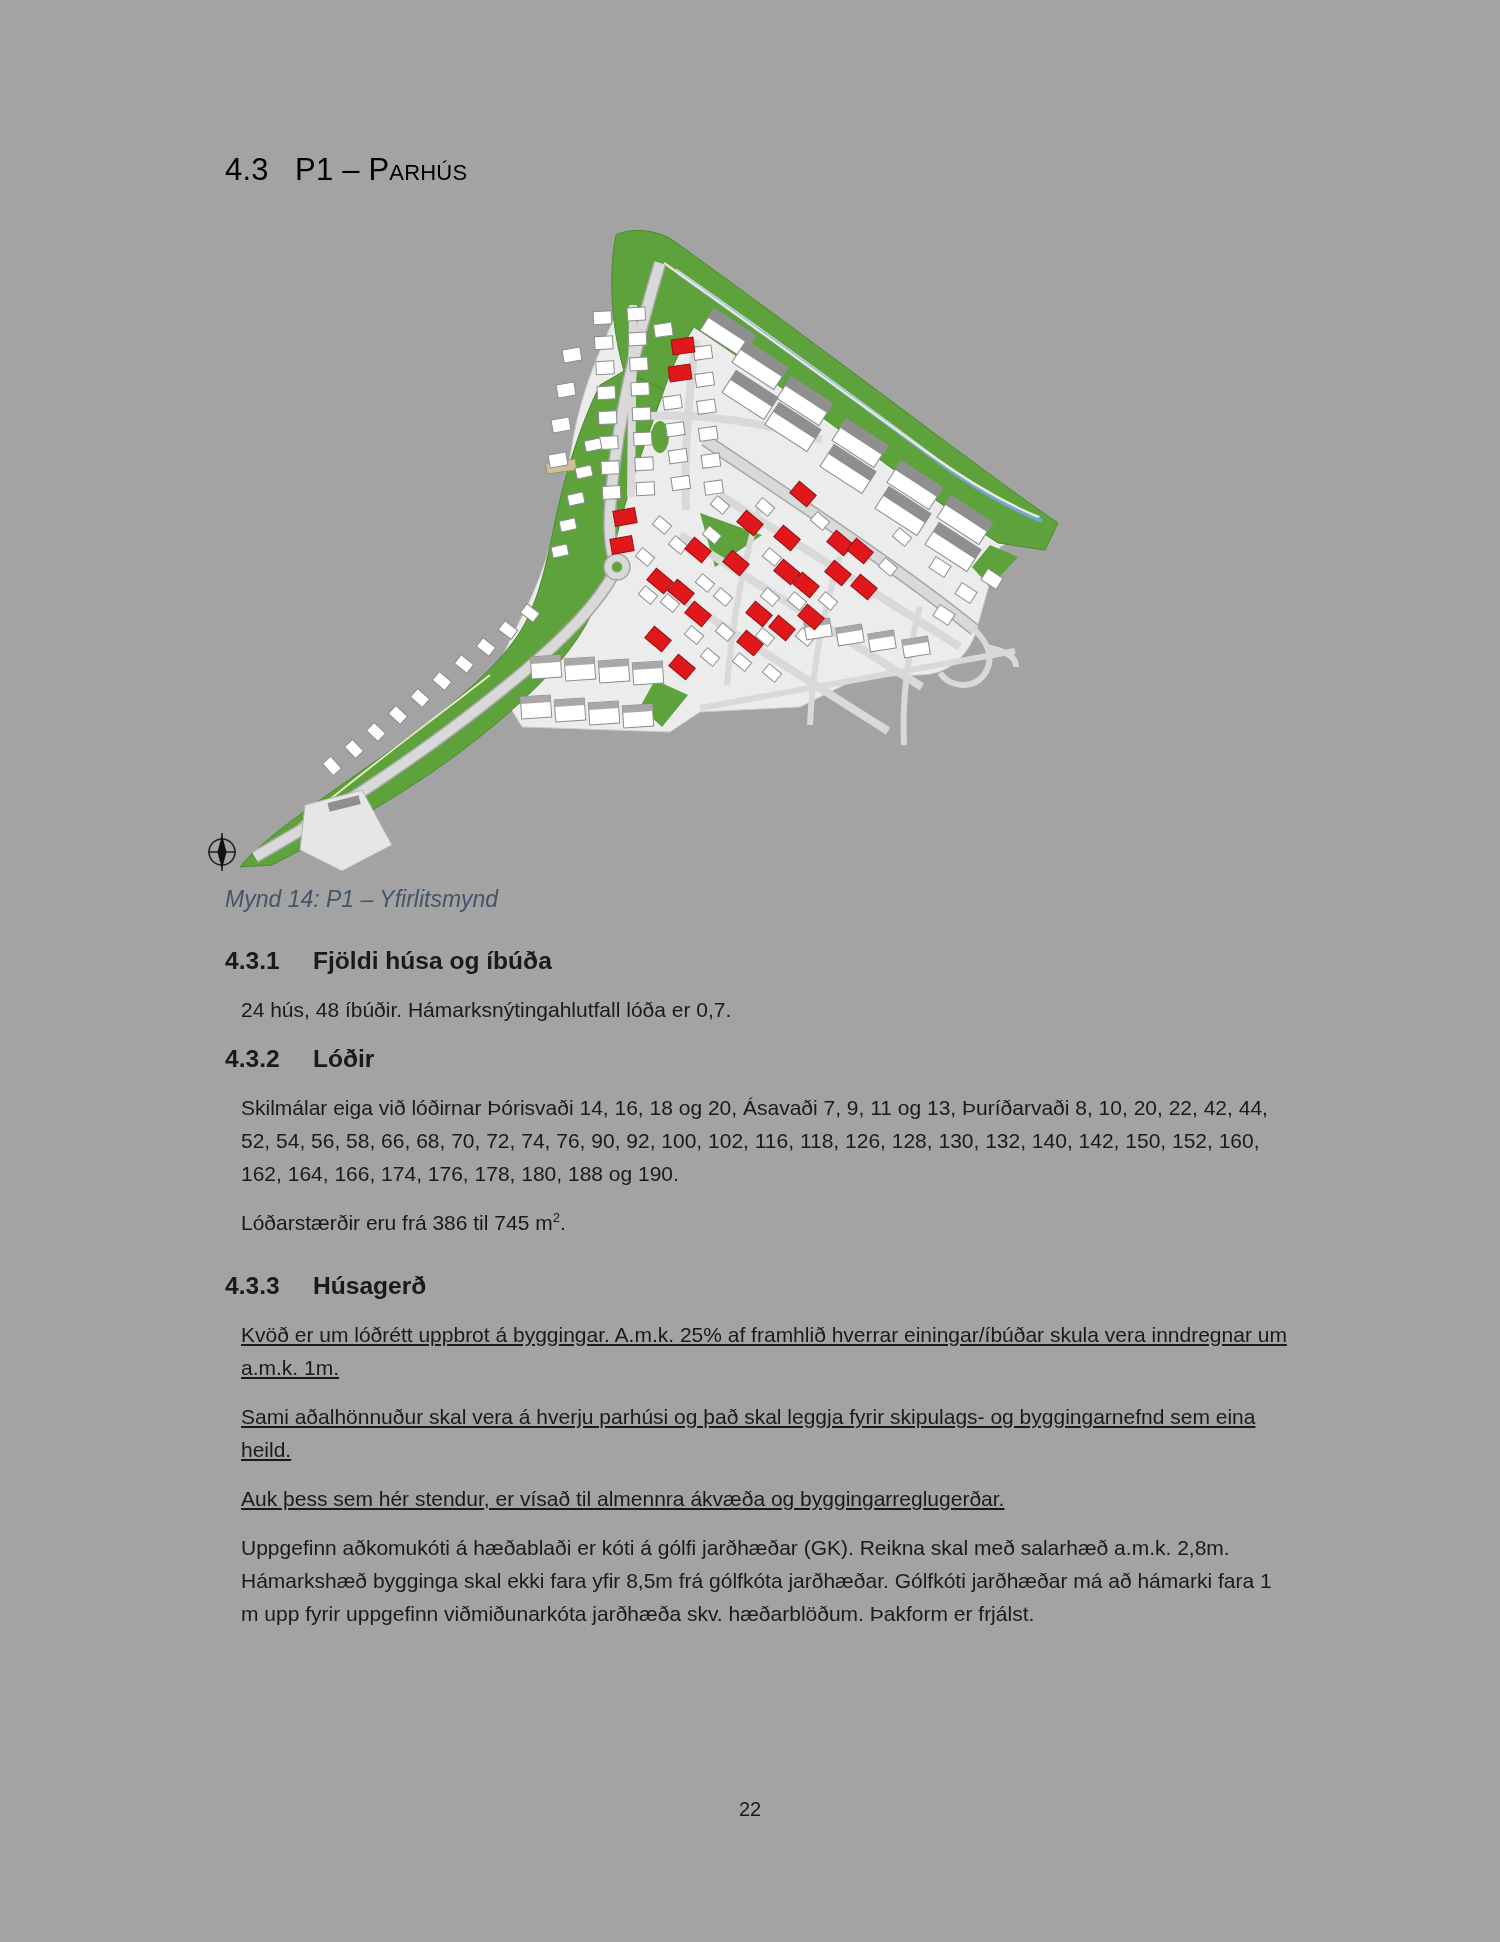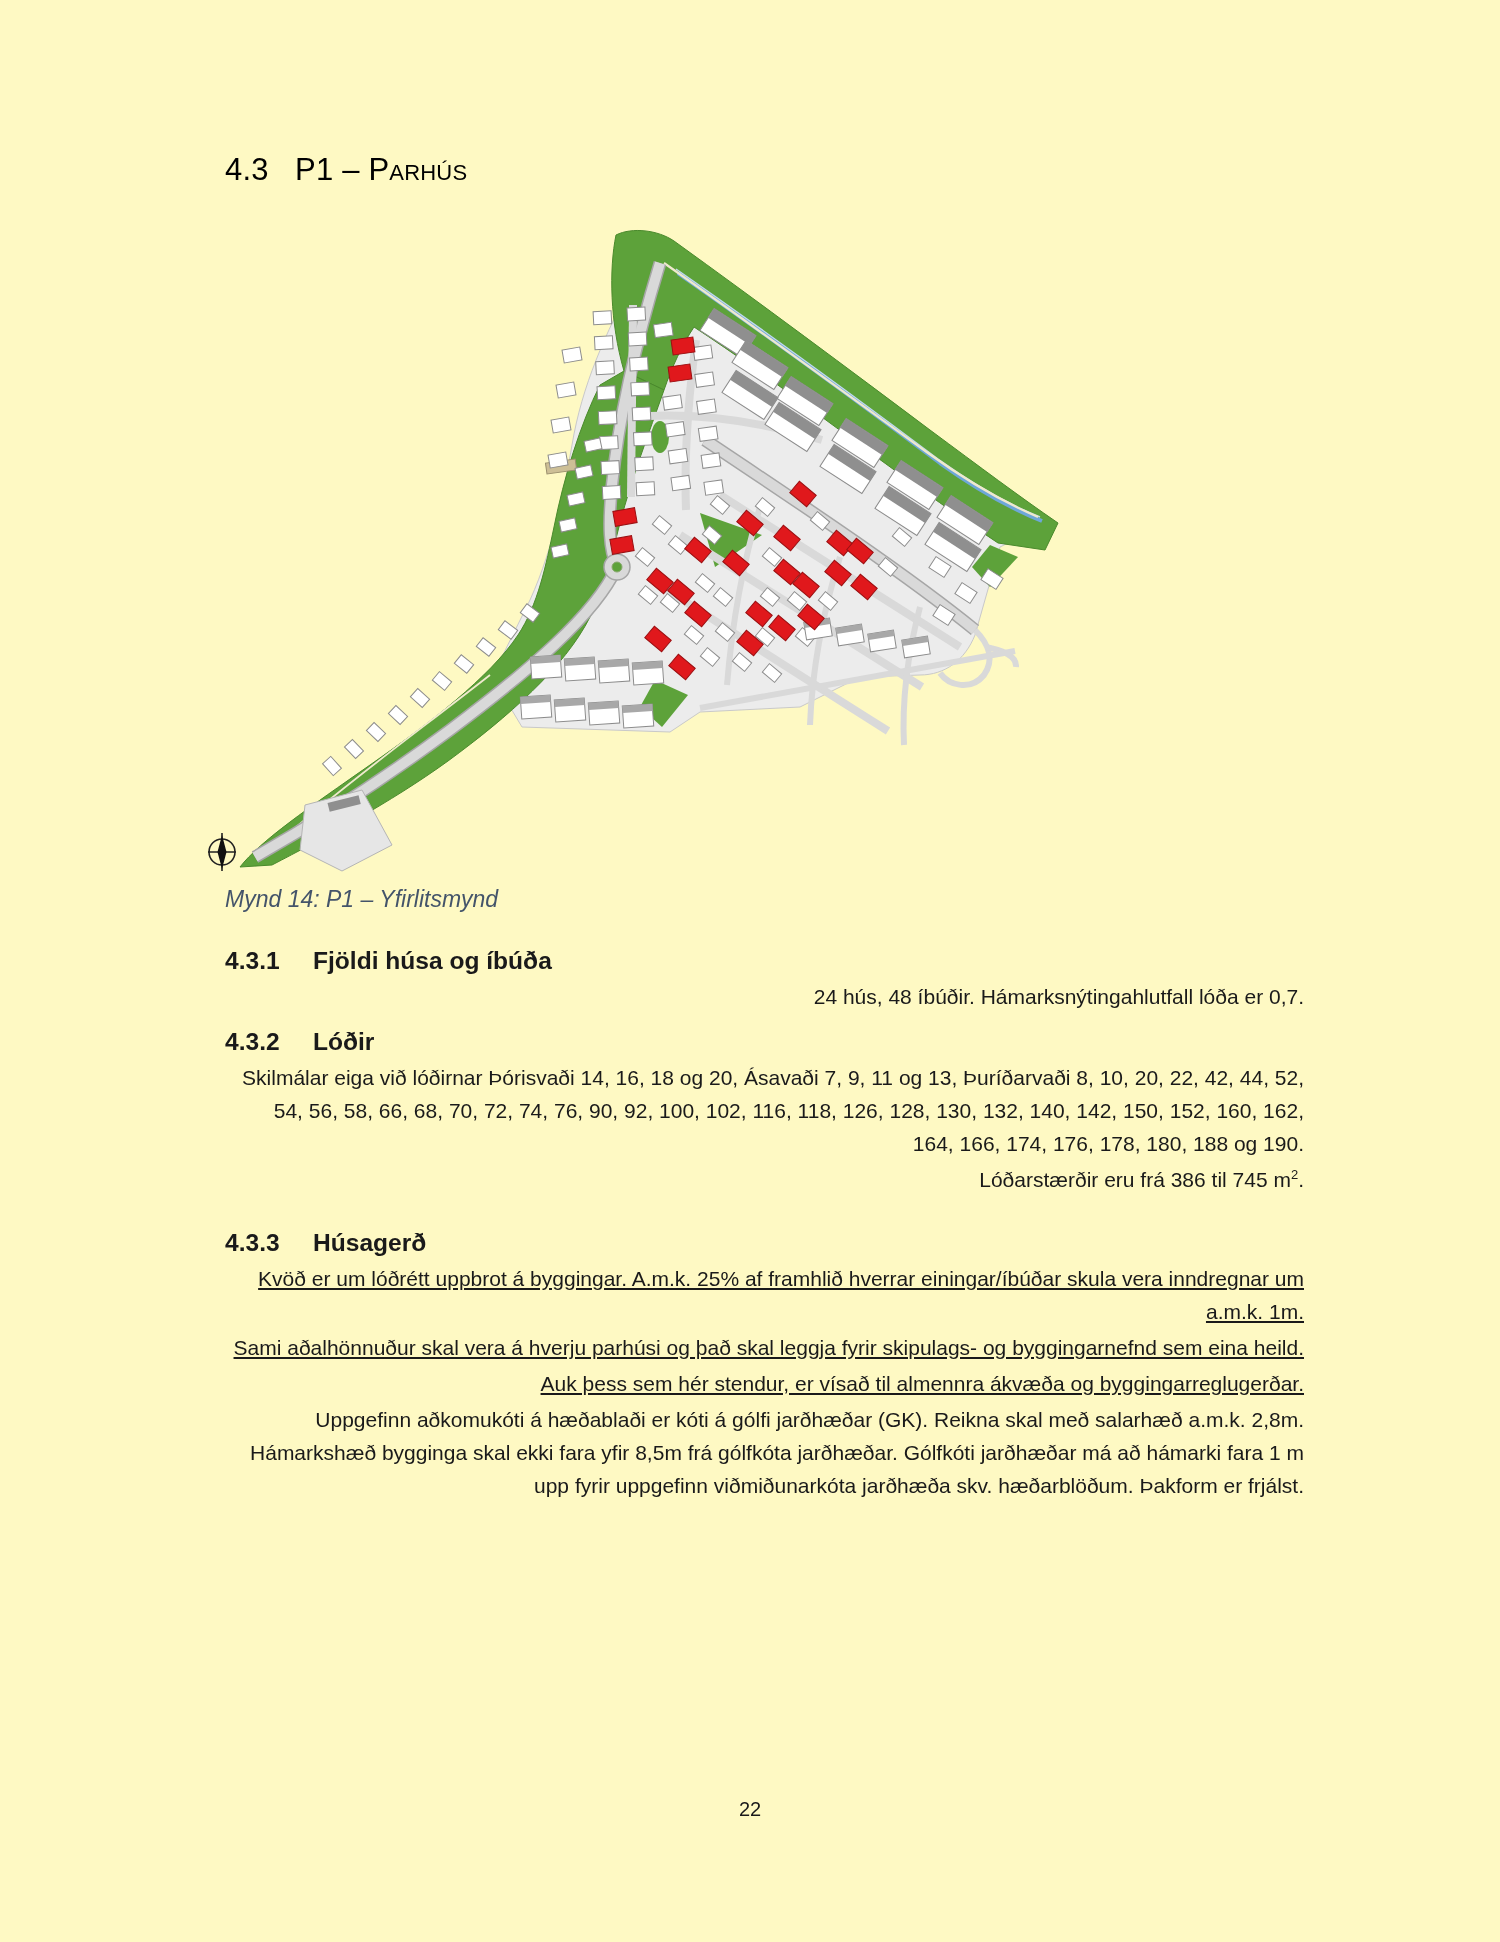--- a/index.html
+++ b/index.html
@@ -1,39 +1,39 @@
 <!DOCTYPE html>
 <html style="--map-green: #5da23a; --map-green_edge: #4a8a2c; --map-stream: #6ea7d8; --map-trail: #efe9cd; --map-road: #d9d9d9; --map-road_edge: #a6a6a6; --map-plate: #ececec; --map-pale: #e6e6e6; --map-building: #ffffff; --map-building_edge: #8c8c8c; --map-dark_roof: #8f8f8f; --map-red: #e0181c; --theme-text: #1a1a1a; --theme-caption: #44546a;"><head>
 <meta charset="utf-8">
 <style>
   html,body{margin:0;padding:0;background:#888;}
   .page{
     position:relative;
     width:1500px;height:1942px;
-    background:#fef9c3;
+    background:#a3a3a3;
     font-family:"Liberation Sans", sans-serif;
     color:var(--theme-text,#1a1a1a);
     overflow:hidden;
   }
   .h2{
     position:absolute;left:225px;top:152px;
     font-size:31px;font-weight:400;letter-spacing:.2px;
     display:flex;color:#000;
   }
   .h2 .num{display:inline-block;width:70px;}
   .h2 .ttl{font-variant:small-caps;}
   .figure{position:absolute;left:60px;top:205px;width:1240px;height:672px;}
   .caption{
     position:absolute;left:225px;top:886px;
     font-size:23px;font-style:italic;color:var(--theme-caption,#44546a);
   }
   .sections{position:absolute;left:225px;top:944px;width:1082px;font-size:21px;line-height:33px;}
   .sec-h{display:flex;font-weight:700;margin:0;}
   .sec-h .num{display:inline-block;width:88px;font-weight:700;}
-  .sections p{margin:3px;text-align:right;}
+  .sections p{margin:16px;}
   .mt16{margin-top:16px;text-decoration:underline;} .mt20{margin-top:20px;} .mt28{margin-top:12px;} .mt30{margin-top:30px;}
   sup{font-size:13px;line-height:0;}
   .pagenum{
     position:absolute;left:0;top:1798px;width:100%;
     text-align:center;font-size:20px;
   }
   
   .green{fill:var(--map-green,#5da23a);stroke:var(--map-green_edge,#4c8c2f);stroke-width:1;}
   .greenp{fill:var(--map-green,#5da23a);stroke:none;}
   .plate{fill:var(--map-plate,#ececec);stroke:#c9c9c9;stroke-width:1;}

